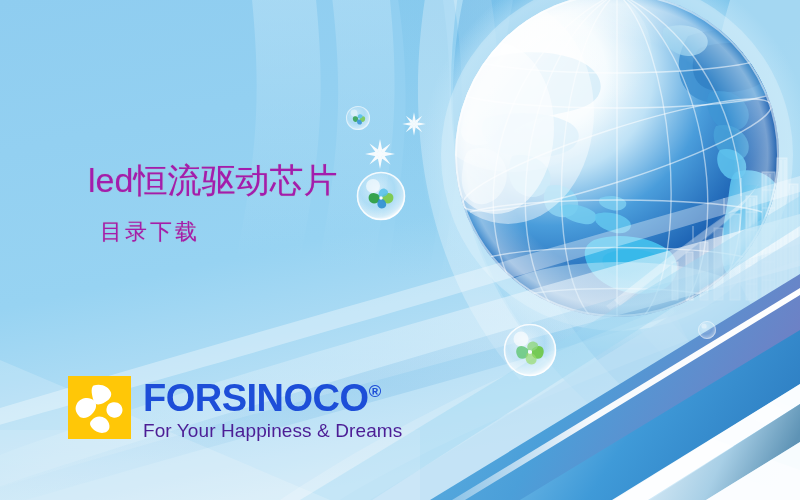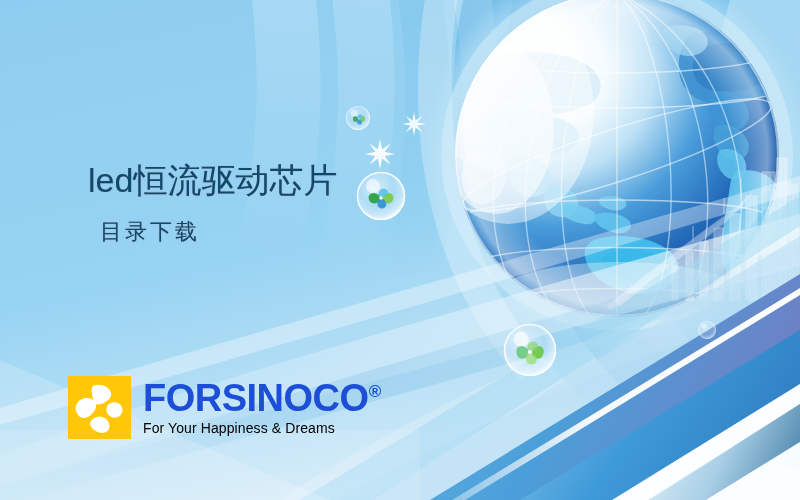--- a/index.html
+++ b/index.html
@@ -28,21 +28,21 @@
 
   svg.layer { display: block; }
 
   
   .headline {
     position: absolute;
     left: 88px;
     top: 163px;
     z-index: 40;
     line-height: 1.0;
-    color: #0c4a6e;
+    color: #a21caf;
     text-shadow: 0 0 1px rgba(250,38,0,0.35);
     white-space: nowrap;
   }
   .headline .line1 {
     font-size: 34px;
     letter-spacing: 0px;
   }
   .headline .line1 .latin {
     font-family: "Liberation Sans", sans-serif;
     font-weight: 400;
@@ -87,22 +87,22 @@
     letter-spacing: -0.5px;
     white-space: nowrap;
   }
   .logo-word .reg {
     font-size: 17px;
     vertical-align: super;
     line-height: 1;
   }
   .logo-tag {
     font-family: "Liberation Sans", sans-serif;
-    font-size: 14px;
-    color: #000000;
+    font-size: 19px;
+    color: #4c1d95;
     margin-top: 3px;
     letter-spacing: 0.1px;
     white-space: nowrap;
   }
 </style>
 </head>
 <body>
 
 <div class="stage">
 

